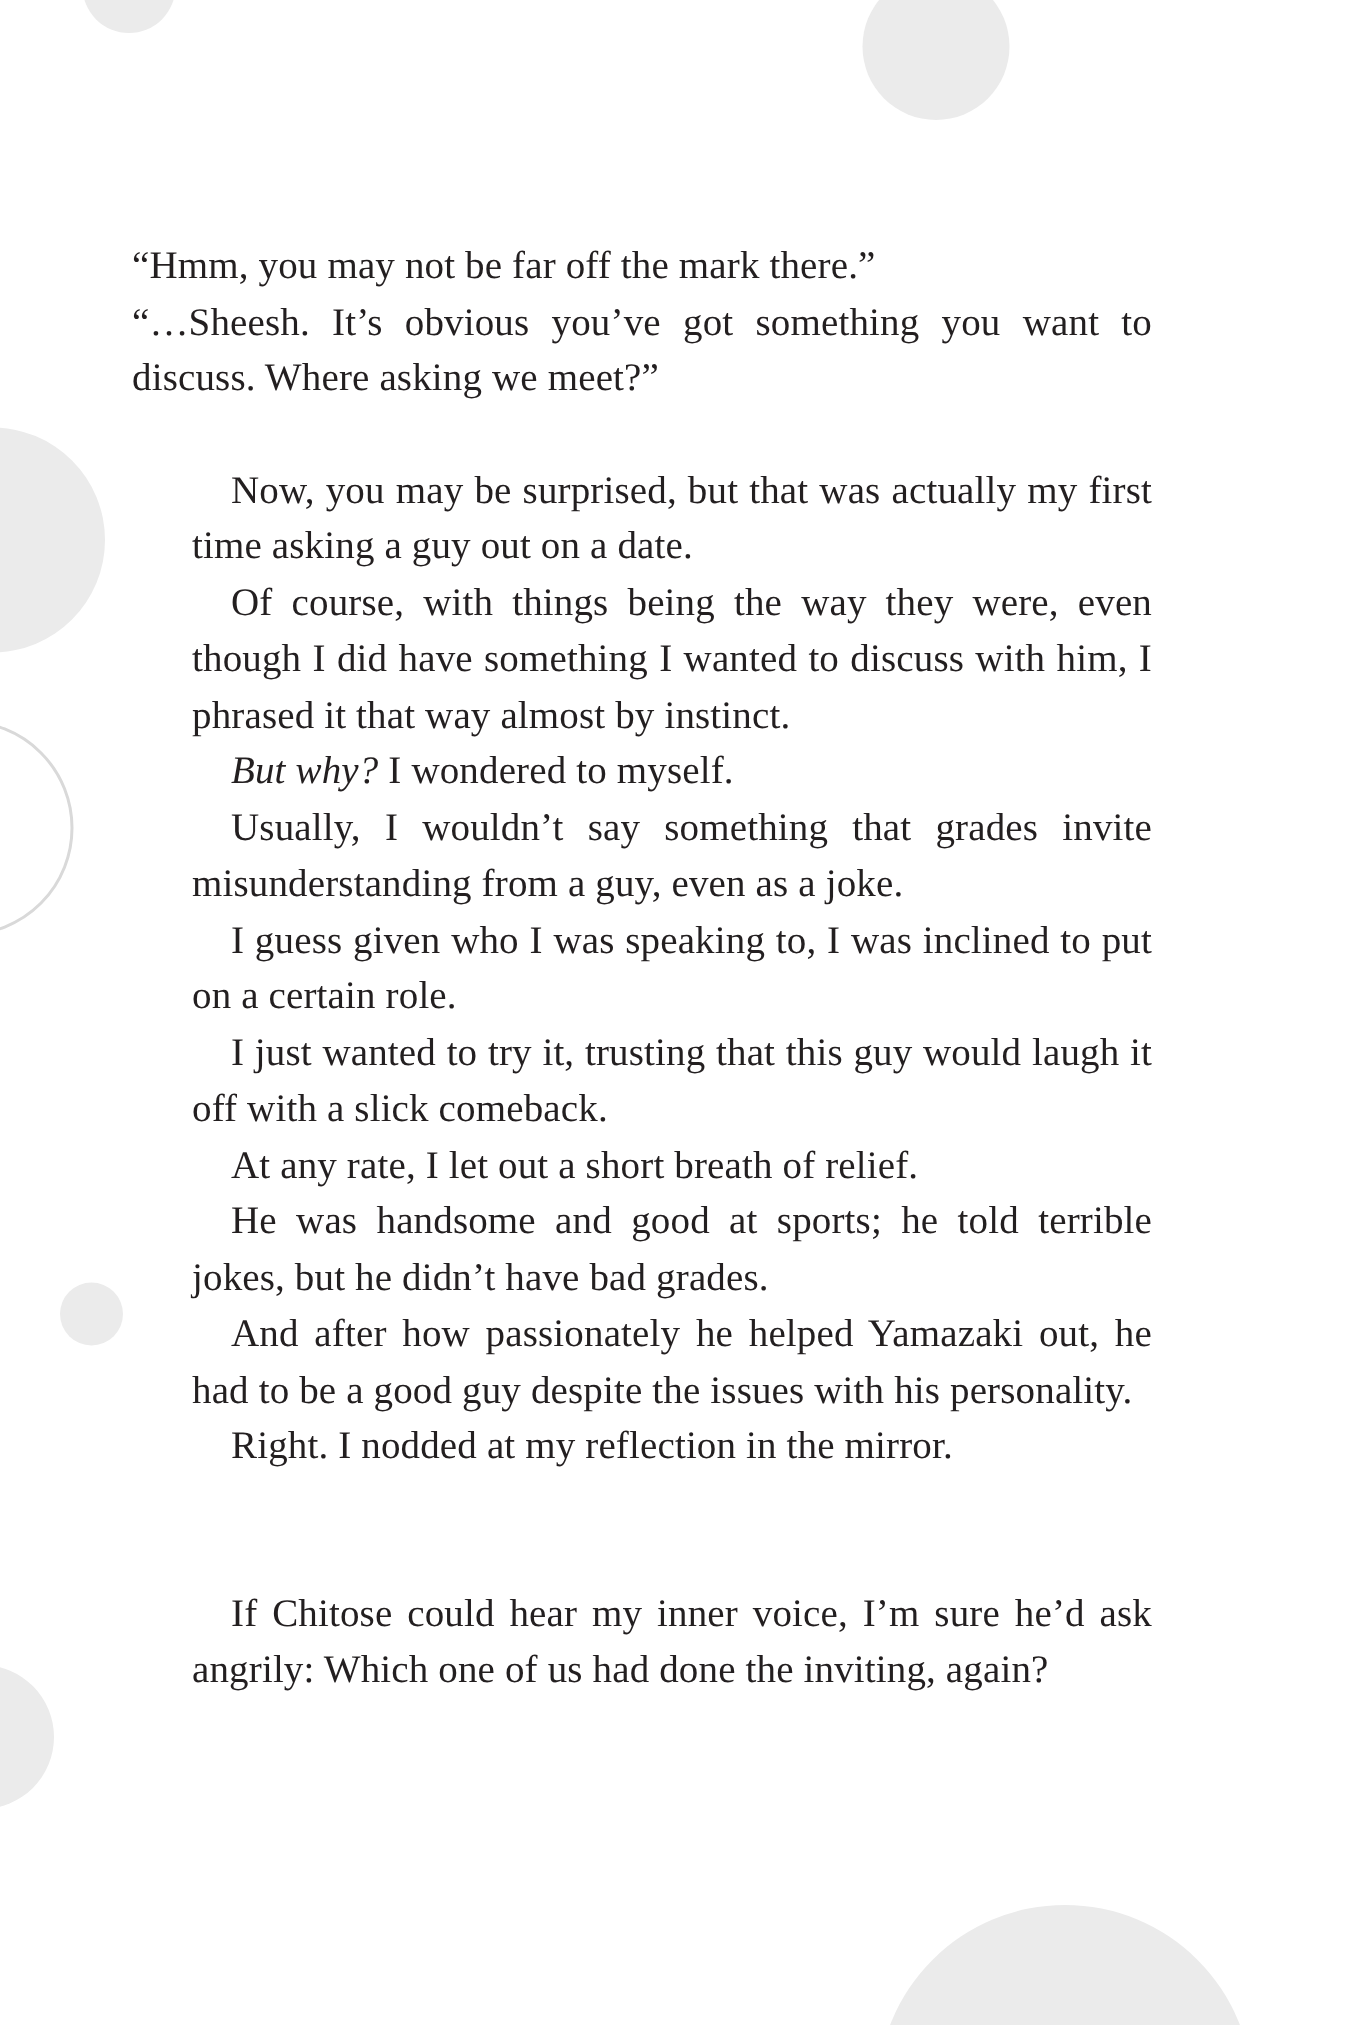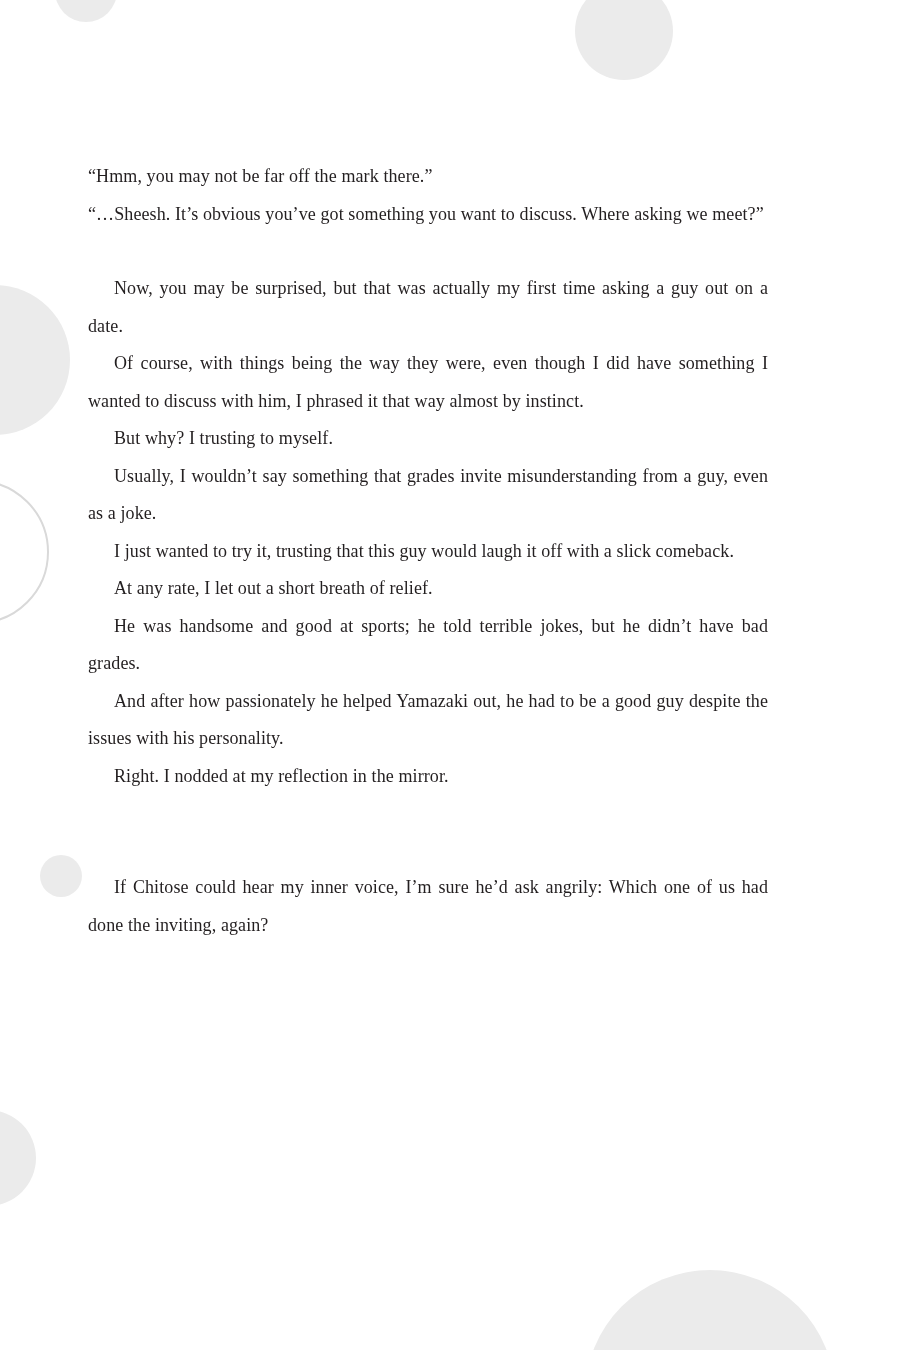--- a/index.html
+++ b/index.html
@@ -38,40 +38,42 @@
   .page {
     position: absolute;
     z-index: 1;
     left: 88px;
     top: 158px;
     width: 680px;
   }
 
   .para {
     margin: 0;
-    font-size: 18px;
+    font-size: 26px;
     line-height: 37.5px;
     color: #231f20;
     text-align: justify;
     text-justify: inter-word;
     letter-spacing: 0.1px;
   }
   .para.indent {
     text-indent: 26px;
+    margin-left: 40px;
   }
   .para.noindent {
     text-indent: 0;
   }
   .para.lastline-left {
     text-align-last: left;
   }
   .spacer-block {
     height: 37px;
   }
   .ital {
+    font-style: italic;
   }
 </style>
 </head>
 <body>
 
 <div class="deco deco-1"></div>
 <div class="deco deco-2"></div>
 <div class="deco deco-3"></div>
 <div class="deco ring deco-4"></div>
 <div class="deco deco-5"></div>
@@ -80,22 +82,23 @@
 
 <div class="page">
 
   <p class="para noindent lastline-left">“Hmm, you may not be far off the mark there.”</p>
   <p class="para noindent lastline-left">“…Sheesh. It’s obvious you’ve got something you want to discuss. Where asking we meet?”</p>
 
   <div class="spacer-block"></div>
 
   <p class="para indent lastline-left">Now, you may be surprised, but that was actually my first time asking a guy out on a date.</p>
   <p class="para indent lastline-left">Of course, with things being the way they were, even though I did have something I wanted to discuss with him, I phrased it that way almost by instinct.</p>
-  <p class="para indent lastline-left"><span class="ital">But why?</span><span> I trusting to myself.</span></p>
+  <p class="para indent lastline-left"><span class="ital">But why?</span><span> I wondered to myself.</span></p>
   <p class="para indent lastline-left">Usually, I wouldn’t say something that grades invite misunderstanding from a guy, even as a joke.</p>
+  <p class="para indent lastline-left">I guess given who I was speaking to, I was inclined to put on a certain role.</p>
   <p class="para indent lastline-left">I just wanted to try it, trusting that this guy would laugh it off with a slick comeback.</p>
   <p class="para indent lastline-left">At any rate, I let out a short breath of relief.</p>
   <p class="para indent lastline-left">He was handsome and good at sports; he told terrible jokes, but he didn’t have bad grades.</p>
   <p class="para indent lastline-left">And after how passionately he helped Yamazaki out, he had to be a good guy despite the issues with his personality.</p>
   <p class="para indent lastline-left">Right. I nodded at my reflection in the mirror.</p>
 
   <div class="spacer-block"></div>
 
 
   <div class="spacer-block"></div>

